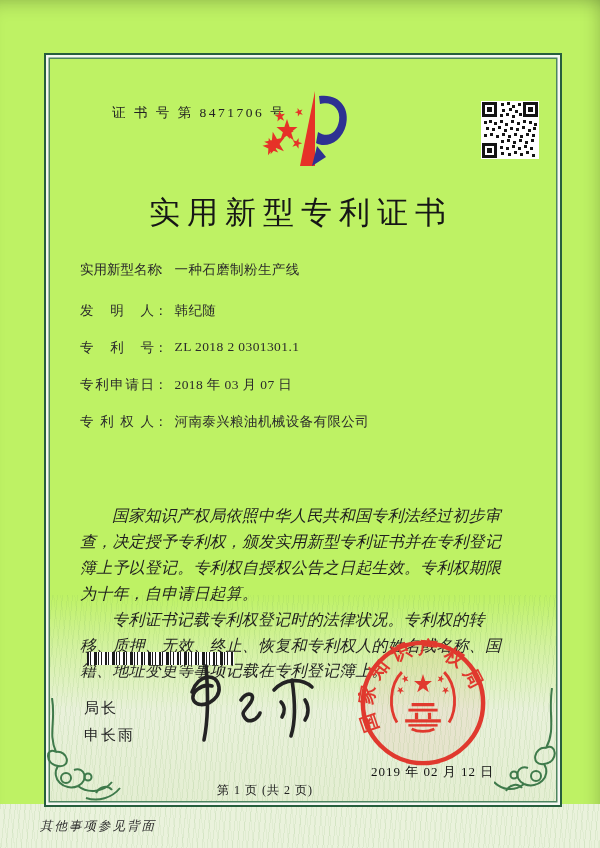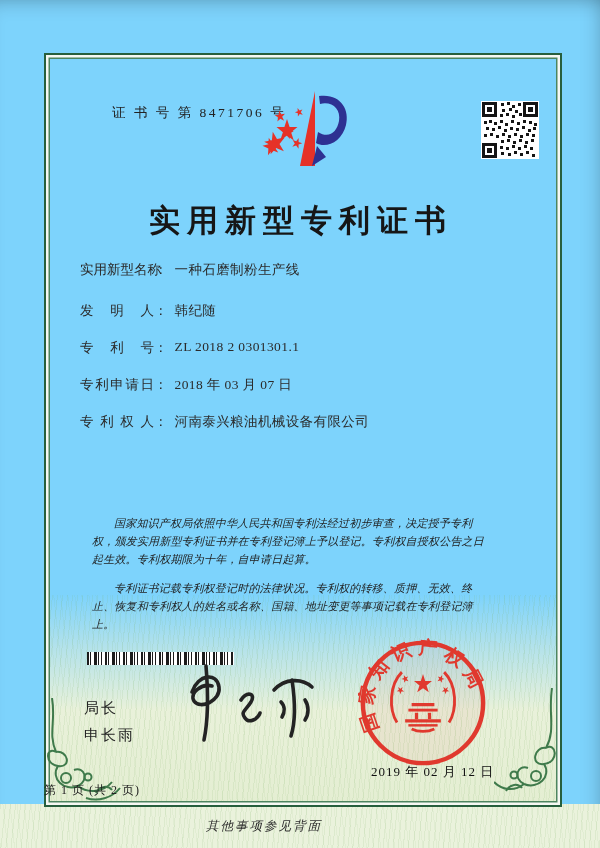--- a/index.html
+++ b/index.html
@@ -1,18 +1,18 @@
 <!DOCTYPE html>
 <html><head>
 <meta charset="utf-8">
 <style>
   html,body{margin:0;padding:0;background:#888;}
   .page{
     position:relative; width:600px; height:848px; margin:0 auto;
-    background:#7dd3fc; overflow:hidden;
+    background:#bef264; overflow:hidden;
     font-family:"Liberation Serif","DejaVu Serif",serif;
     color:#2b2b2b;
     box-shadow: inset 0 16px 20px -16px rgba(0,0,0,.28),
                 inset -16px 0 20px -16px rgba(0,0,0,.22),
                 inset 0 -10px 14px -12px rgba(0,0,0,.12);
   }
   
   .wash-in{
     position:absolute; left:47px; width:512px; top:595px; height:209px;
     background:linear-gradient(180deg, rgba(233,241,218,0) 0%, rgba(233,241,218,.5) 25%, #e9f1da 55%, #e4eed2 100%);
@@ -27,50 +27,50 @@
   .frame{
     position:absolute; left:44px; top:53px; width:514px; height:750px;
     border:2.5px solid #275f3d;
     box-shadow: inset 0 0 0 2.5px #f6f8f3, inset 0 0 0 4px #4d855f;
     pointer-events:none;
   }
   .certno{position:absolute; left:112px; top:104px; font-size:13.5px; letter-spacing:2.5px; color:#222;}
   .logo{position:absolute; left:253px; top:88px;}
   .qr{position:absolute; left:481px; top:101px;}
   .title{
-    position:absolute; left:44px; top:200px; width:514px; text-align:center;
-    font-size:31px; font-weight:700; letter-spacing:7px; color:#161616;
+    position:absolute; left:44px; top:192px; width:514px; text-align:center;
+    font-size:31px; font-weight:400; letter-spacing:7px; color:#161616;
   }
   .frow{position:absolute; left:80px; font-size:13.5px; color:#2b2b2b; white-space:nowrap;}
   .lbl{display:inline-block; width:74px; text-align:justify; text-align-last:justify; vertical-align:top;}
   .colon{vertical-align:top;}
   .val{margin-left:7px; vertical-align:top; letter-spacing:.4px;margin-top:8px;}
   .r1{top:261px}.r2{top:302px}.r3{top:339px}.r4{top:376px}.r5{top:413px}
   .r6{top:442px}.r7{top:489px}
   .r6 .val{display:inline-block; width:352px; white-space:normal; line-height:1.55; letter-spacing:.3px;}
   .pair2{position:absolute; left:212px; top:0;}
   .lbl2{display:inline-block; width:80px; text-align:justify; text-align-last:justify;}
   .paras{position:absolute; left:80px; top:503px; width:424px;}
   .paras p{
-    margin:12px; font-size:11px; line-height:1.62; text-indent:2em;
+    margin:0; font-size:16px; line-height:1.62; text-indent:2em;
     font-style:italic; color:#1f1f1f; letter-spacing:.2px;
   }
   .barcode{
     position:absolute; left:87px; top:652px; width:147px; height:13px;
     background:repeating-linear-gradient(90deg,
       #1c1c1c 0 2px,#fff 2px 3px,#1c1c1c 3px 4px,#fff 4px 7px,
       #1c1c1c 7px 10px,#fff 10px 11px,#1c1c1c 11px 12px,#fff 12px 14px,
       #1c1c1c 14px 15px,#fff 15px 18px);
   }
   .director{position:absolute; left:84px; top:695px; font-size:15px; letter-spacing:2px; color:#222; line-height:1.8;}
   .signature{position:absolute; left:178px; top:660px;}
   .seal{position:absolute; left:358px; top:638px;}
   .seal-date{position:absolute; left:350px; top:763px; width:165px; text-align:center; font-size:13px; letter-spacing:1px; color:#111; z-index:6;}
-  .pagenum{position:absolute; left:44px; top:782px; width:442px; font-size:12px; letter-spacing:1px; color:#222;}
-  .backnote{position:absolute; left:0; top:818px; width:528px; text-align:center; font-size:12.5px; font-style:italic; letter-spacing:2px; color:#2e2e2e;}
+  .pagenum{position:absolute; left:44px; top:782px; width:442px; text-align:center; font-size:12px; letter-spacing:1px; color:#222;}
+  .backnote{position:absolute; left:0; top:818px; width:528px; text-align:left; font-size:12.5px; font-style:italic; letter-spacing:2px; color:#2e2e2e;padding-left:40px;}
   .orn-l{position:absolute; left:46px; top:698px;}
   .orn-r{position:absolute; left:494px; top:688px;}
   svg{display:block;}
 </style>
 </head>
 <body>
 
 <div class="page">
 
   <div class="wash-in"></div>

